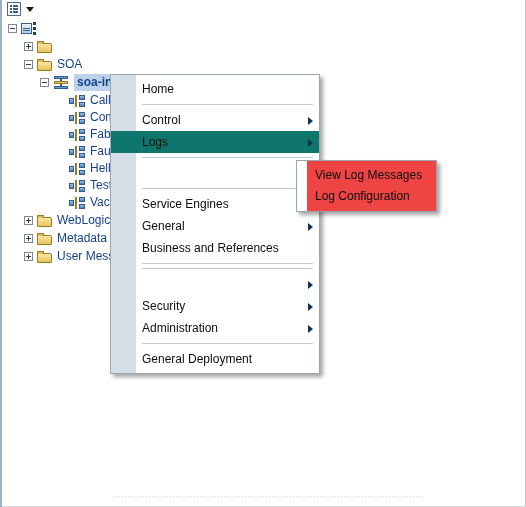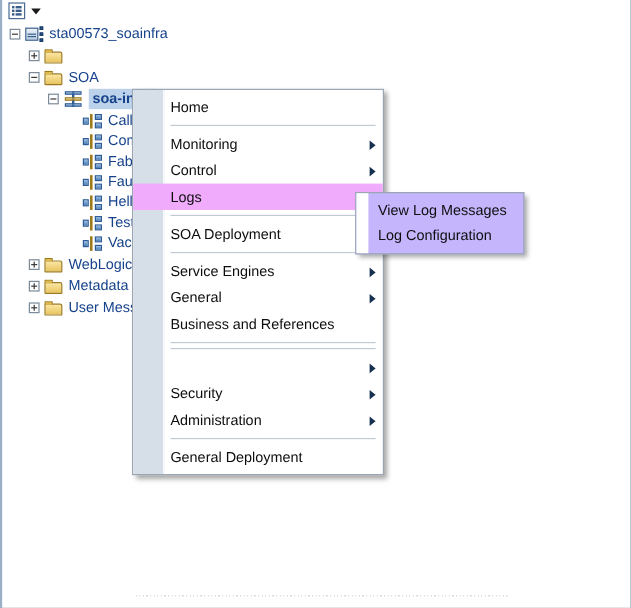--- a/index.html
+++ b/index.html
@@ -191,41 +191,41 @@
     line-height:22px;
     padding-left:31px;
     padding-right:18px;
     font-size:12px;
     color:#0d0d0d;
     white-space:nowrap;
     cursor:default;
     z-index:2;
   }
   .mi.hl{
-    background:#f0abfc;
+    background:#0f766e;
   }
   .mi .arrow{
     position:absolute;right:6px;top:8px;
     width:0;height:0;
     border-top:4px solid transparent;
     border-bottom:4px solid transparent;
     border-left:5px solid #16314f;
   }
   .msep{
     height:1px;margin:4px 6px 4px 31px;
     background:#c2cbd4;
     position:relative;z-index:2;
   }
 
   
   #sub-menu{
     position:absolute;
     left:296px;top:160px;
     width:141px;
-    background:#c4b5fd;
+    background:#ef4444;
     border:1px solid #9aa6b2;
     box-shadow:3px 3px 4px rgba(0,0,0,0.35);
     z-index:50;
     padding:4px 0;
     box-sizing:border-box;
   }
   #sub-menu .gutter{
     position:absolute;left:0;top:0;bottom:0;width:10px;
     background:#ffffff;
   }
@@ -261,21 +261,20 @@
       <div class="node" style="top: 3px; left: 6px;">
         <span class="exp minus"></span>
         <span class="ico ico-domain">
           <span class="box"></span>
           <span class="dots">
             <i></i>
             <i></i>
             <i></i>
           </span>
         </span>
-        <span class="label">sta00573_soainfra</span>
       </div>
       <div class="node" style="top: 21px; left: 22px;">
         <span class="exp plus"></span>
         <span class="ico ico-folder">
           <span class="body"></span>
           <span class="lip"></span>
         </span>
       </div>
       <div class="node" style="top: 39px; left: 22px;">
         <span class="exp minus"></span>
@@ -388,25 +387,24 @@
           <span class="lip"></span>
         </span>
         <span class="label">User Messa</span>
       </div>
     </div>
 
   <div id="ctx-menu">
     <div class="gutter"></div>
   <div class="mi"><span>Home</span></div>
       <div class="msep"></div>
-      <div class="mi"><span>Monitoring</span><span class="arrow"></span></div>
       <div class="mi"><span>Control</span><span class="arrow"></span></div>
       <div class="mi hl"><span>Logs</span><span class="arrow"></span></div>
       <div class="msep"></div>
-      <div class="mi"><span>SOA Deployment</span><span class="arrow"></span></div>
+      <div class="mi"><span class="arrow"></span></div>
       <div class="msep"></div>
       <div class="mi"><span>Service Engines</span><span class="arrow"></span></div>
       <div class="mi"><span>General</span><span class="arrow"></span></div>
       <div class="mi"><span>Business and References</span></div>
       <div class="msep"></div>
       <div class="msep"></div>
       <div class="mi"><span class="arrow"></span></div>
       <div class="mi"><span>Security</span><span class="arrow"></span></div>
       <div class="mi"><span>Administration</span><span class="arrow"></span></div>
       <div class="msep"></div>

